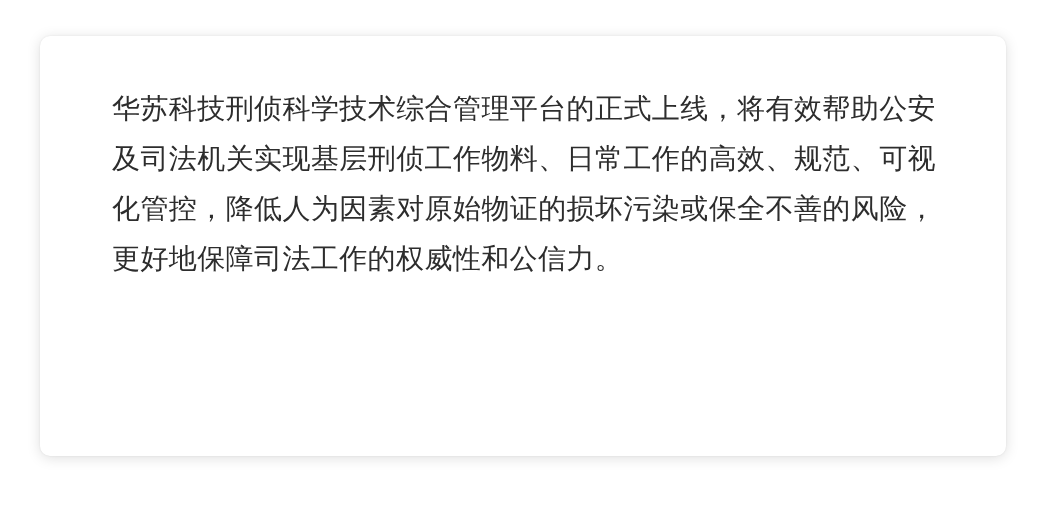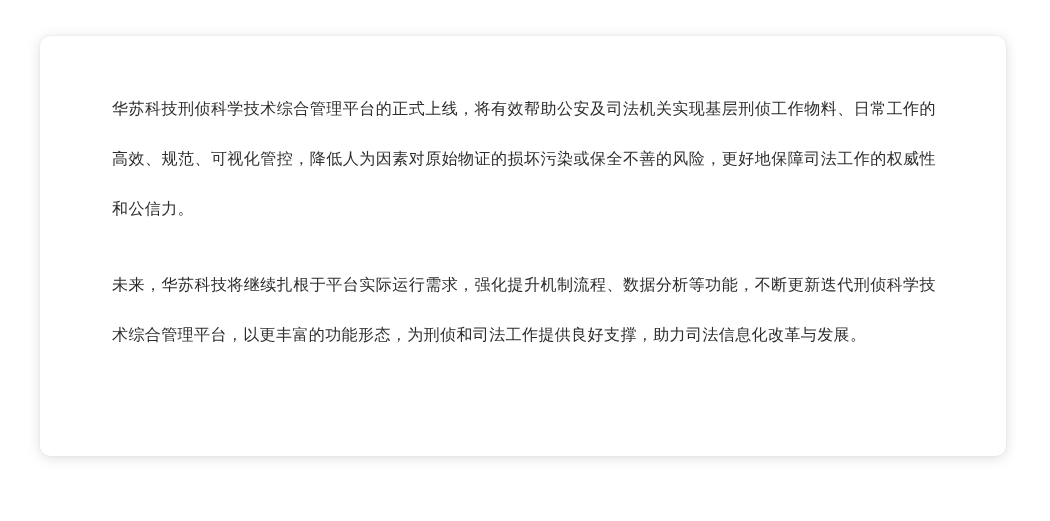--- a/index.html
+++ b/index.html
@@ -26,33 +26,32 @@
     top: 36px;
     width: 966px;
     height: 420px;
     background: #ffffff;
     border-radius: 10px;
     box-shadow: 0 2px 14px rgba(0,0,0,0.13), 0 0 2px rgba(0,0,0,0.08);
     box-sizing: border-box;
     padding: 48px 70px 40px 72px;
   }
   .para {
-    font-size: 16px;
+    font-size: 28px;
     line-height: 50px;
     color: #2d2d2d;
     letter-spacing: 0.4px;
     text-align: justify;
     margin: 0;
     font-family: "Liberation Sans", sans-serif;
   }
   .para + .para {
     margin-top: 26px;
   }
 </style>
 </head>
 <body>
 
 <div class="page">
   <div class="card">
     <p class="para">华苏科技刑侦科学技术综合管理平台的正式上线，将有效帮助公安及司法机关实现基层刑侦工作物料、日常工作的高效、规范、可视化管控，降低人为因素对原始物证的损坏污染或保全不善的风险，更好地保障司法工作的权威性和公信力。</p>
-    <p class="para">未来，华苏科技将继续扎根于平台实际运行需求，强化提升机制流程、数据分析等功能，不断更新迭代刑侦科学技术综合管理平台，以更丰富的功能形态，为刑侦和司法工作提供良好支撑，助力司法信息化改革与发展。</p>
   </div>
 </div>
 
 </body></html>

